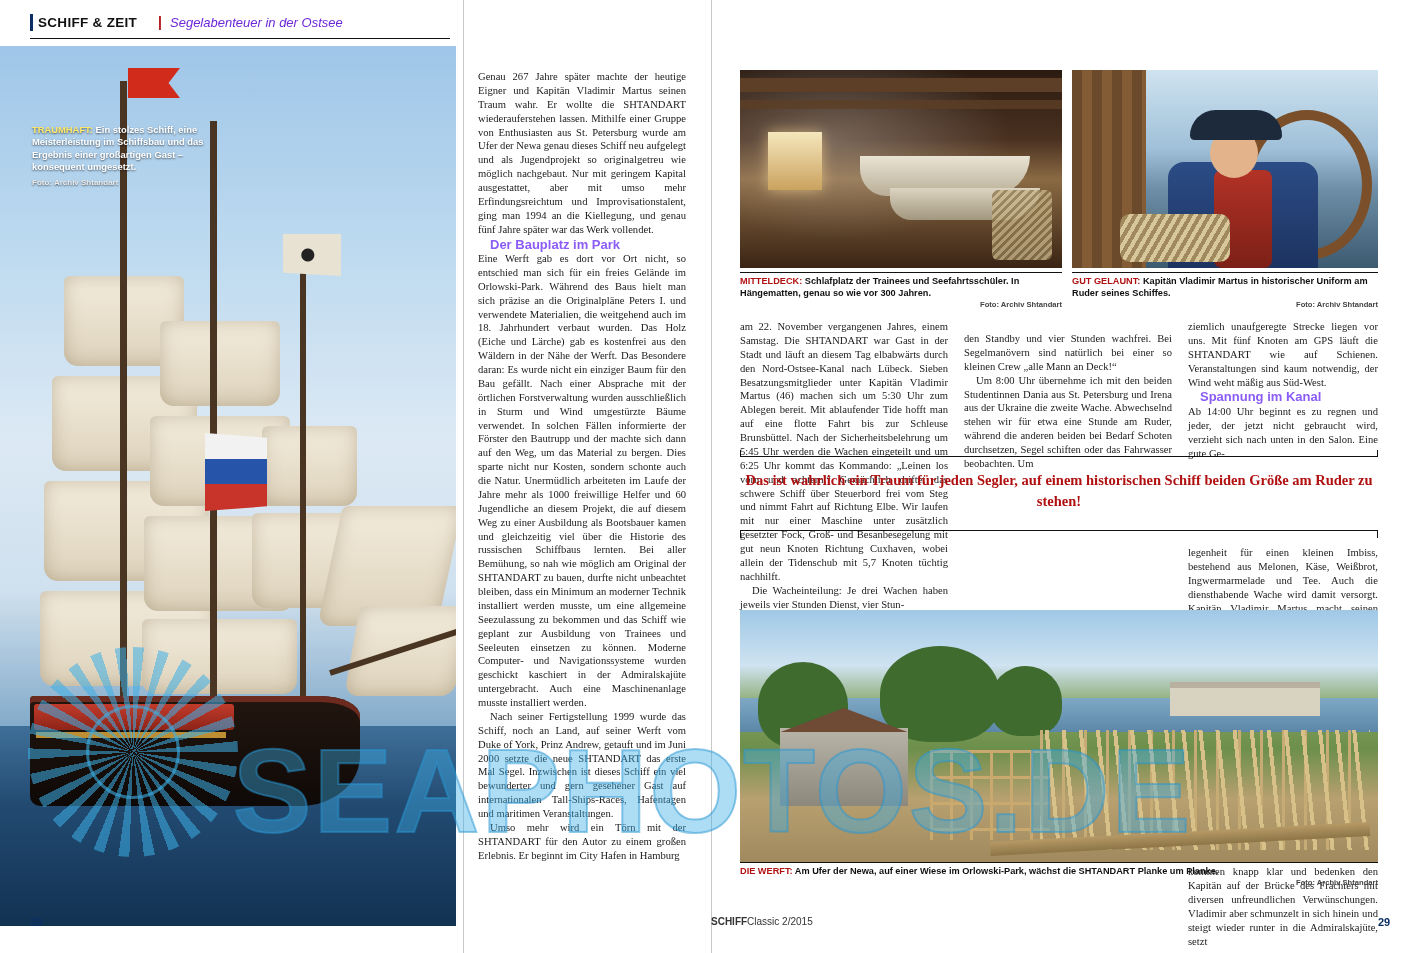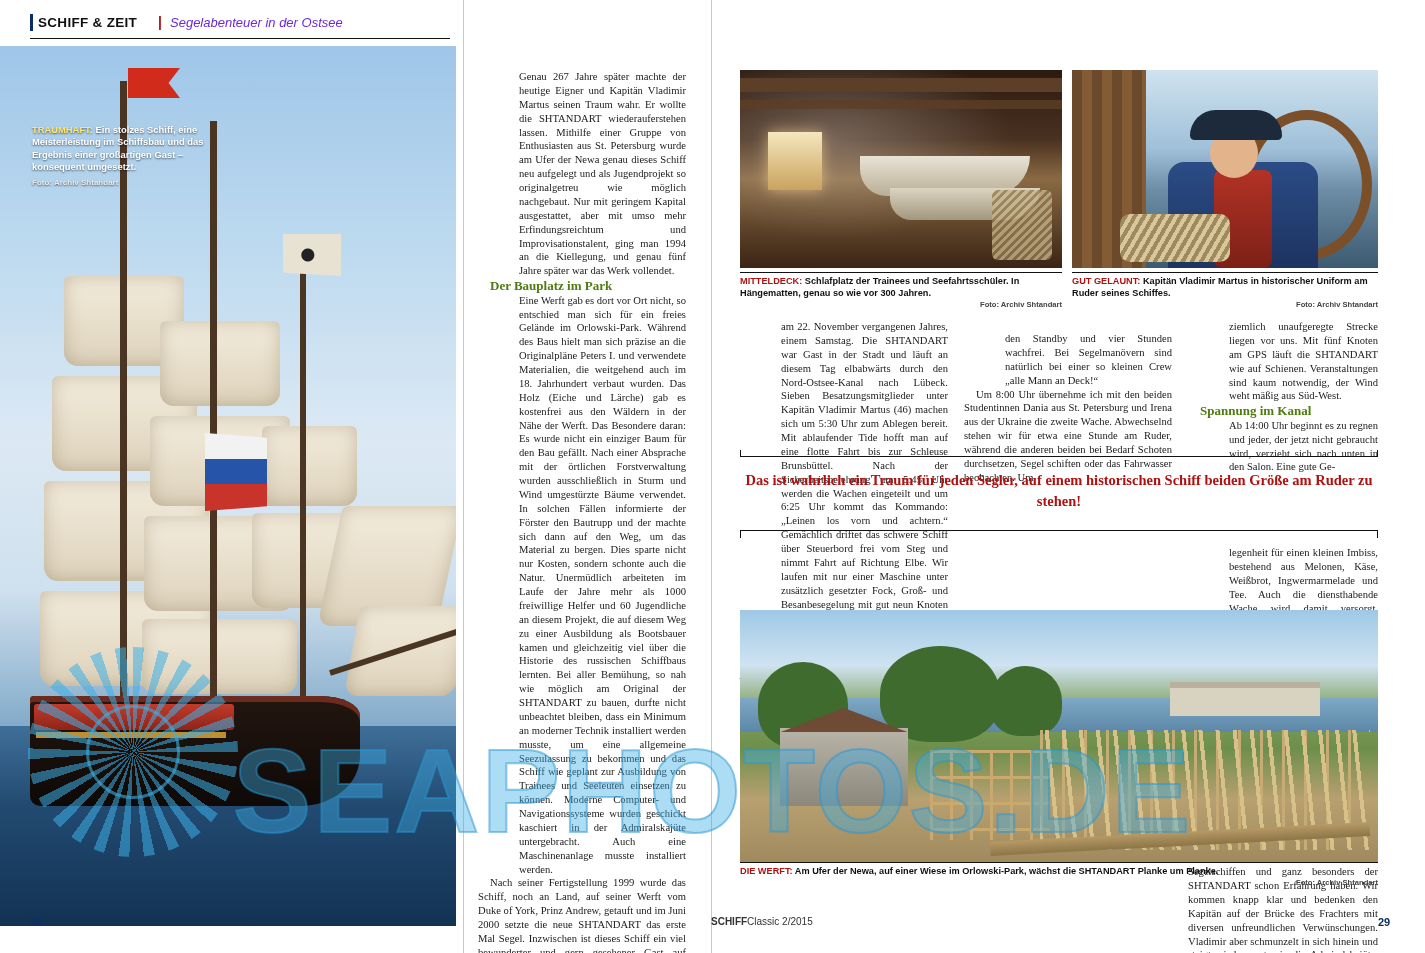--- a/index.html
+++ b/index.html
@@ -111,23 +111,23 @@
     position:absolute; left:32px; top:78px; width:200px;
     font-family:"Liberation Sans", sans-serif; font-size:9.4px; line-height:1.32; color:#ffffff;
     font-weight:bold; text-shadow:0 1px 2px rgba(0,0,0,.6);
   }
   .cap-box .lead { color:#ffe96b; }
   .cap-credit { margin-top:4px; font-size:8px; font-weight:bold; color:#eaeaea; }
 
   
   .col { position:absolute; font-size:10.6px; line-height:1.31; text-align:justify; hyphens:auto; color:#1a1a1a; }
   .col p { margin:0 0 0 0; text-indent:12px; }
-  .col p.first { text-indent:0;margin-left:41px; }
+  .col p.first { text-indent:0; }
   .subhead {
-    font-family:Liberation Serif, serif; color:#4d7c0f; font-weight:bold; font-size:13px;
+    font-family:Liberation Sans, sans-serif; color:#8b5cf6; font-weight:bold; font-size:13px;
     margin:9px 0 4px 0; text-indent:0; line-height:1.2;
   }
   #left-col-1 { left:478px; top:70px; width:208px; }
 
   .page-num {
     position:absolute; font-family:"Liberation Sans", sans-serif; font-weight:bold; font-size:11px; color:#0b2f63;
   }
   #pg-left { left:30px; top:916px; }
   #pg-right { left:1378px; top:916px; }
   .footer-center {

